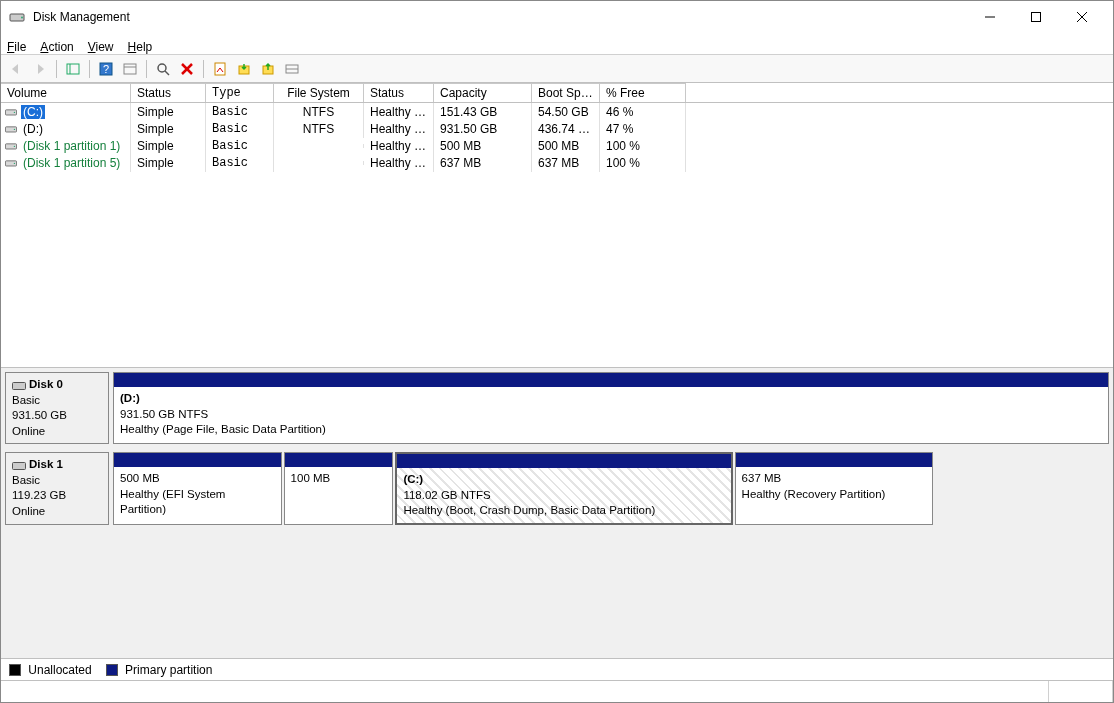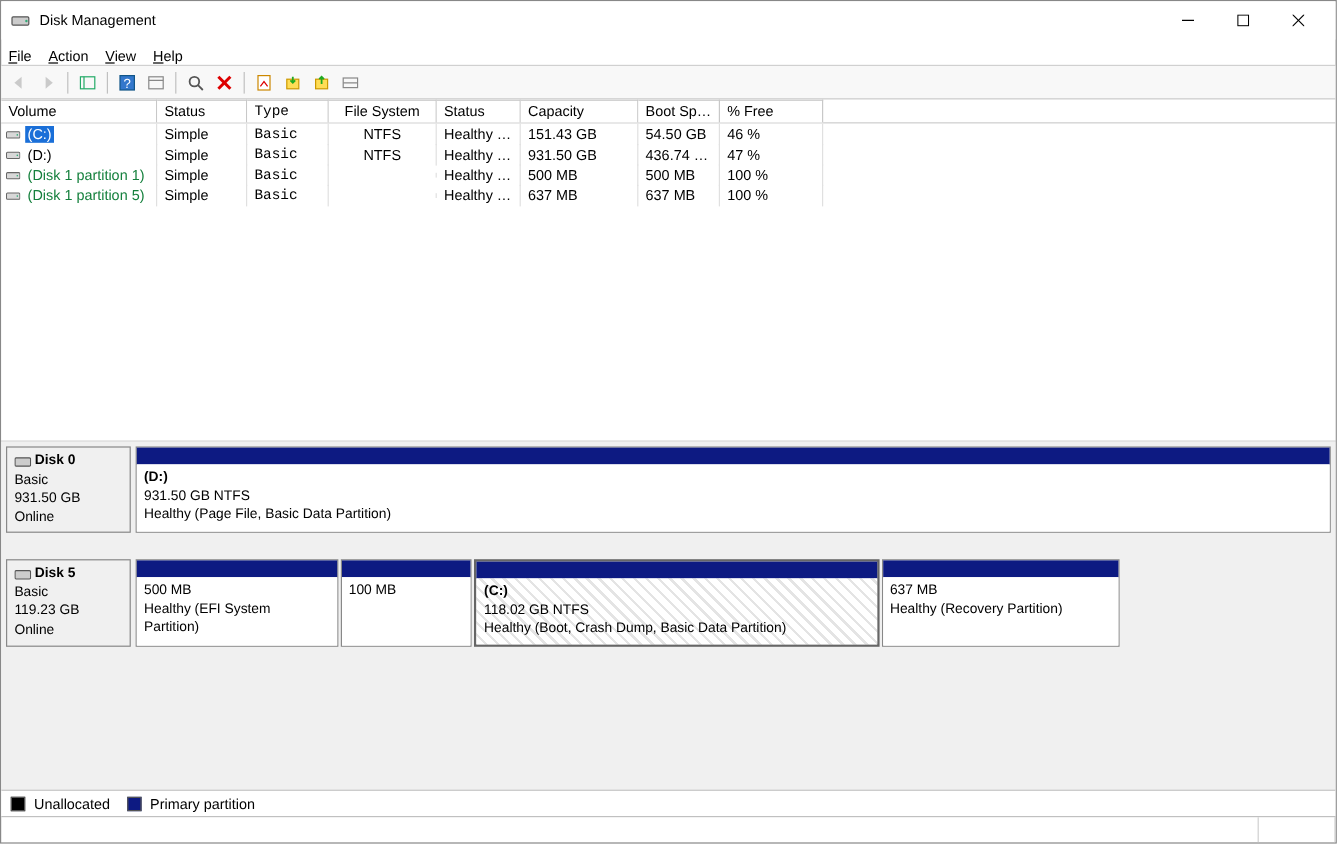--- a/index.html
+++ b/index.html
@@ -110,21 +110,21 @@
   .drive-icon { width:12px; height:10px; display:inline-block; }
   
   .disk-pane {
     height: 290px;
     overflow: auto;
     background: #f0f0f0;
     padding: 4px;
   }
   .disk-row {
     display: flex;
-    margin-bottom: 22px;
+    margin-bottom: 8px;
   }
   .disk-label {
     width: 104px;
     border: 1px solid #888;
     background: #f0f0f0;
     padding: 4px 6px;
     font-size: 11.5px;
     line-height: 1.35;
   }
   .disk-label .dicon { width:14px; height:12px; display:inline-block; margin-right:3px; vertical-align:middle;}
@@ -395,21 +395,21 @@
       <div class="disk-parts">
         <div class="part" style="flex: 1 1 0%;">
           <div class="stripe"></div>
           <div class="pcontent"><b>(D:)</b><br><span>931.50 GB NTFS</span><br><span>Healthy (Page File, Basic Data Partition)</span></div>
         </div>
       </div>
     </div>
     <div class="disk-row">
       <div class="disk-label"><span class="dicon"><svg viewBox="0 0 14 12" width="14" height="12">
             <rect x="0.5" y="3.5" width="13" height="7" rx="1" fill="#ccc" stroke="#555"></rect>
-          </svg></span><b>Disk 5</b><br><span>Basic</span><br><span>119.23 GB</span><br><span>Online</span></div>
+          </svg></span><b>Disk 1</b><br><span>Basic</span><br><span>119.23 GB</span><br><span>Online</span></div>
       <div class="disk-parts">
         <div class="part" style="flex: 0.17 1 0%;">
           <div class="stripe"></div>
           <div class="pcontent"><span>500 MB</span><br><span>Healthy (EFI System Partition)</span></div>
         </div>
         <div class="part" style="flex: 0.11 1 0%; justify-content: space-between;">
           <div class="stripe"></div>
           <div class="pcontent"><span>100 MB</span><br></div>
         </div>
         <div class="part selected" style="flex: 0.34 1 0%;">

